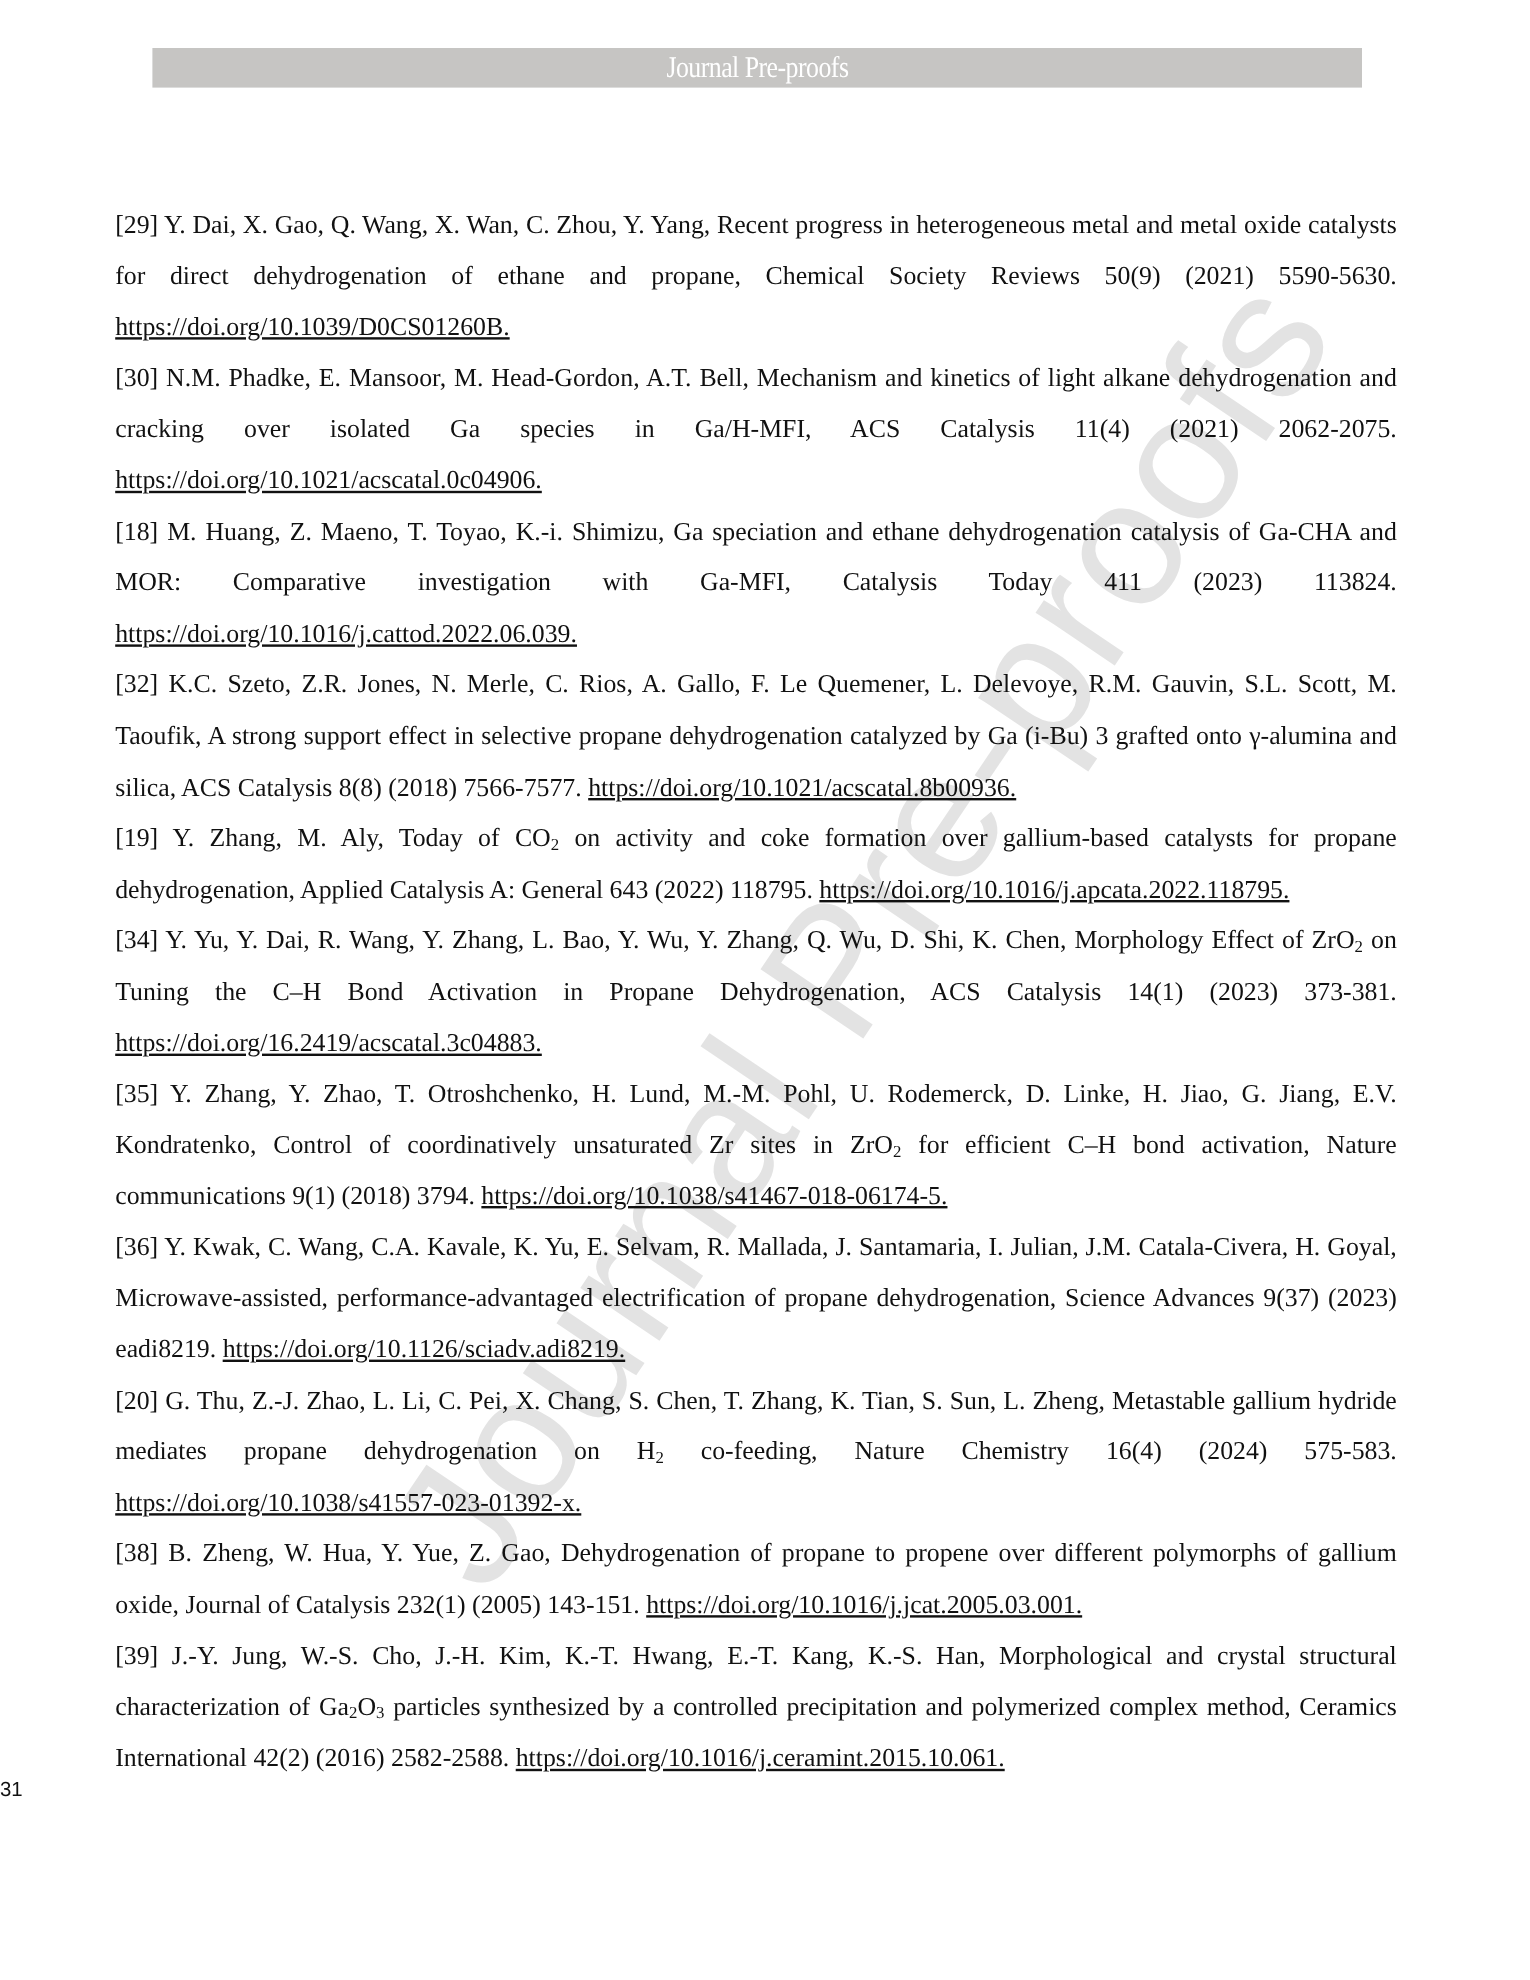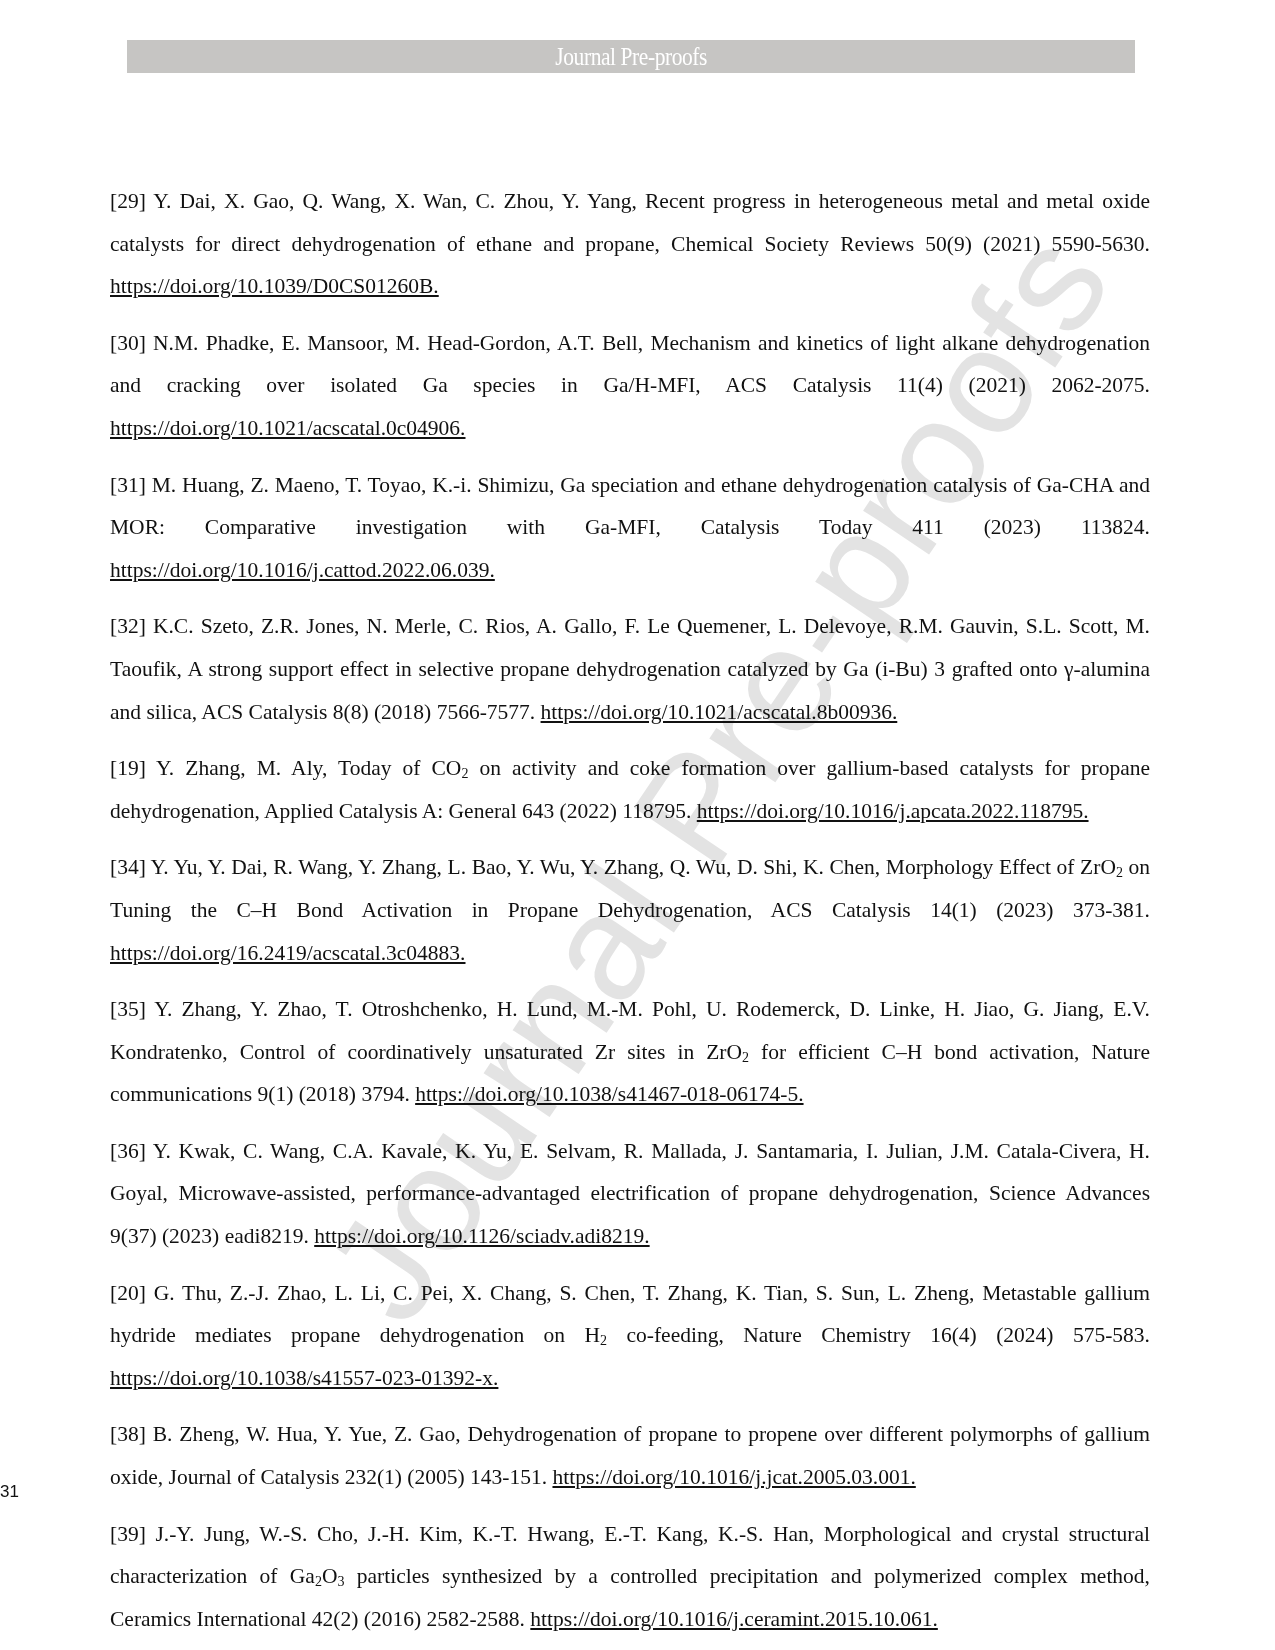--- a/index.html
+++ b/index.html
@@ -17,42 +17,42 @@
     position: absolute; left: 120px; top: 760px; width: 1100px; text-align: center;
     font-family: "Liberation Sans", sans-serif; font-size: 150px; color: #e3e3e3;
     transform: rotate(-56deg); transform-origin: center center; white-space: nowrap;
     letter-spacing: 2px; pointer-events: none; z-index: 0;
   }
   .refs {
     position: absolute; left: 96px; top: 166px; width: 1068px;
     font-family: "Liberation Serif", serif; font-size: 21.5px; line-height: 42.6px;
     color: #111; z-index: 1;
   }
-  .ref { text-align: justify; margin: 14px; }
+  .ref { text-align: justify; margin: 0; }
   .ref a { color: #111; text-decoration: underline; }
   .ref sub { font-size: 14px; vertical-align: -3px; line-height: 0; }
   .page-number {
     position: absolute; left: 0; width: 1275px; top: 1482px; text-align: left;
     font-family: "Liberation Sans", sans-serif; font-size: 17px; color: #111; z-index: 1;
   }
 </style>
 </head>
 <body>
 
 <div class="page">
   <div class="header-bar">
     <span class="header-title">Journal Pre-proofs</span>
   </div>
 
   <div class="watermark">Journal Pre-proofs</div>
 
   <div class="refs" id="refs">
       <p class="ref"><span>[29] </span><span>Y. Dai, X. Gao, Q. Wang, X. Wan, C. Zhou, Y. Yang, Recent progress in heterogeneous metal and metal oxide catalysts for direct dehydrogenation of ethane and propane, Chemical Society Reviews 50(9) (2021) 5590-5630. </span><a>https://doi.org/10.1039/D0CS01260B.</a></p>
       <p class="ref"><span>[30] </span><span>N.M. Phadke, E. Mansoor, M. Head-Gordon, A.T. Bell, Mechanism and kinetics of light alkane dehydrogenation and cracking over isolated Ga species in Ga/H-MFI, ACS Catalysis 11(4) (2021) 2062-2075. </span><a>https://doi.org/10.1021/acscatal.0c04906.</a></p>
-      <p class="ref"><span>[31] </span><span>M. Huang, Z. Maeno, T. Toyao, K.-i. Shimizu, Ga speciation and ethane dehydrogenation catalysis of Ga-CHA and MOR: Comparative investigation with Ga-MFI, Catalysis Today 411 (2023) 113824. </span><a>https://doi.org/10.1016/j.cattod.2022.06.039.</a></p>
+      <p class="ref"><span>[18] </span><span>M. Huang, Z. Maeno, T. Toyao, K.-i. Shimizu, Ga speciation and ethane dehydrogenation catalysis of Ga-CHA and MOR: Comparative investigation with Ga-MFI, Catalysis Today 411 (2023) 113824. </span><a>https://doi.org/10.1016/j.cattod.2022.06.039.</a></p>
       <p class="ref"><span>[32] </span><span>K.C. Szeto, Z.R. Jones, N. Merle, C. Rios, A. Gallo, F. Le Quemener, L. Delevoye, R.M. Gauvin, S.L. Scott, M. Taoufik, A strong support effect in selective propane dehydrogenation catalyzed by Ga (i-Bu) 3 grafted onto γ-alumina and silica, ACS Catalysis 8(8) (2018) 7566-7577. </span><a>https://doi.org/10.1021/acscatal.8b00936.</a></p>
       <p class="ref"><span>[19] </span><span>Y. Zhang, M. Aly, Today of CO</span><sub>2</sub><span> on activity and coke formation over gallium-based catalysts for propane dehydrogenation, Applied Catalysis A: General 643 (2022) 118795. </span><a>https://doi.org/10.1016/j.apcata.2022.118795.</a></p>
       <p class="ref"><span>[34] </span><span>Y. Yu, Y. Dai, R. Wang, Y. Zhang, L. Bao, Y. Wu, Y. Zhang, Q. Wu, D. Shi, K. Chen, Morphology Effect of ZrO</span><sub>2</sub><span> on Tuning the C–H Bond Activation in Propane Dehydrogenation, ACS Catalysis 14(1) (2023) 373-381. </span><a>https://doi.org/16.2419/acscatal.3c04883.</a></p>
       <p class="ref"><span>[35] </span><span>Y. Zhang, Y. Zhao, T. Otroshchenko, H. Lund, M.-M. Pohl, U. Rodemerck, D. Linke, H. Jiao, G. Jiang, E.V. Kondratenko, Control of coordinatively unsaturated Zr sites in ZrO</span><sub>2</sub><span> for efficient C–H bond activation, Nature communications 9(1) (2018) 3794. </span><a>https://doi.org/10.1038/s41467-018-06174-5.</a></p>
       <p class="ref"><span>[36] </span><span>Y. Kwak, C. Wang, C.A. Kavale, K. Yu, E. Selvam, R. Mallada, J. Santamaria, I. Julian, J.M. Catala-Civera, H. Goyal, Microwave-assisted, performance-advantaged electrification of propane dehydrogenation, Science Advances 9(37) (2023) eadi8219. </span><a>https://doi.org/10.1126/sciadv.adi8219.</a></p>
       <p class="ref"><span>[20] </span><span>G. Thu, Z.-J. Zhao, L. Li, C. Pei, X. Chang, S. Chen, T. Zhang, K. Tian, S. Sun, L. Zheng, Metastable gallium hydride mediates propane dehydrogenation on H</span><sub>2</sub><span> co-feeding, Nature Chemistry 16(4) (2024) 575-583. </span><a>https://doi.org/10.1038/s41557-023-01392-x.</a></p>
       <p class="ref"><span>[38] </span><span>B. Zheng, W. Hua, Y. Yue, Z. Gao, Dehydrogenation of propane to propene over different polymorphs of gallium oxide, Journal of Catalysis 232(1) (2005) 143-151. </span><a>https://doi.org/10.1016/j.jcat.2005.03.001.</a></p>
       <p class="ref"><span>[39] </span><span>J.-Y. Jung, W.-S. Cho, J.-H. Kim, K.-T. Hwang, E.-T. Kang, K.-S. Han, Morphological and crystal structural characterization of Ga</span><sub>2</sub><span>O</span><sub>3</sub><span> particles synthesized by a controlled precipitation and polymerized complex method, Ceramics International 42(2) (2016) 2582-2588. </span><a>https://doi.org/10.1016/j.ceramint.2015.10.061.</a></p>
     </div>
 

